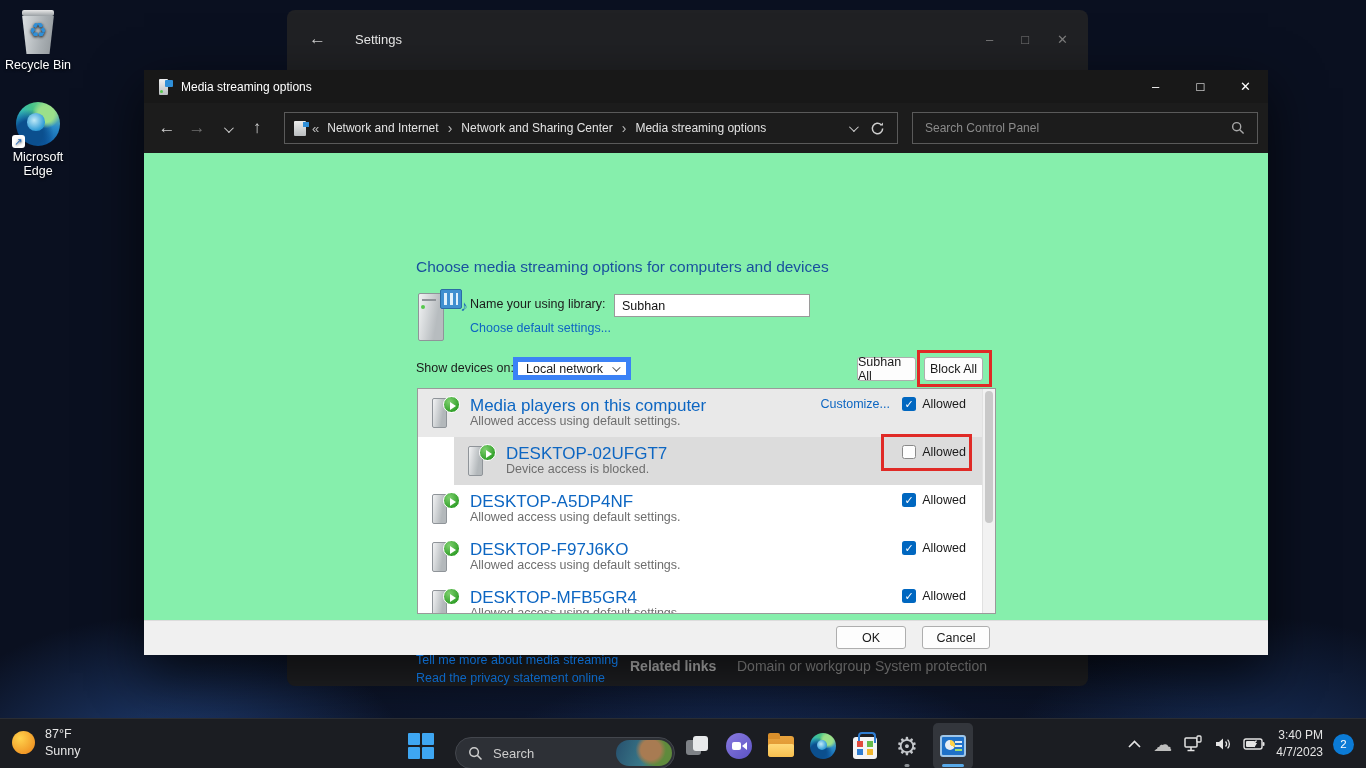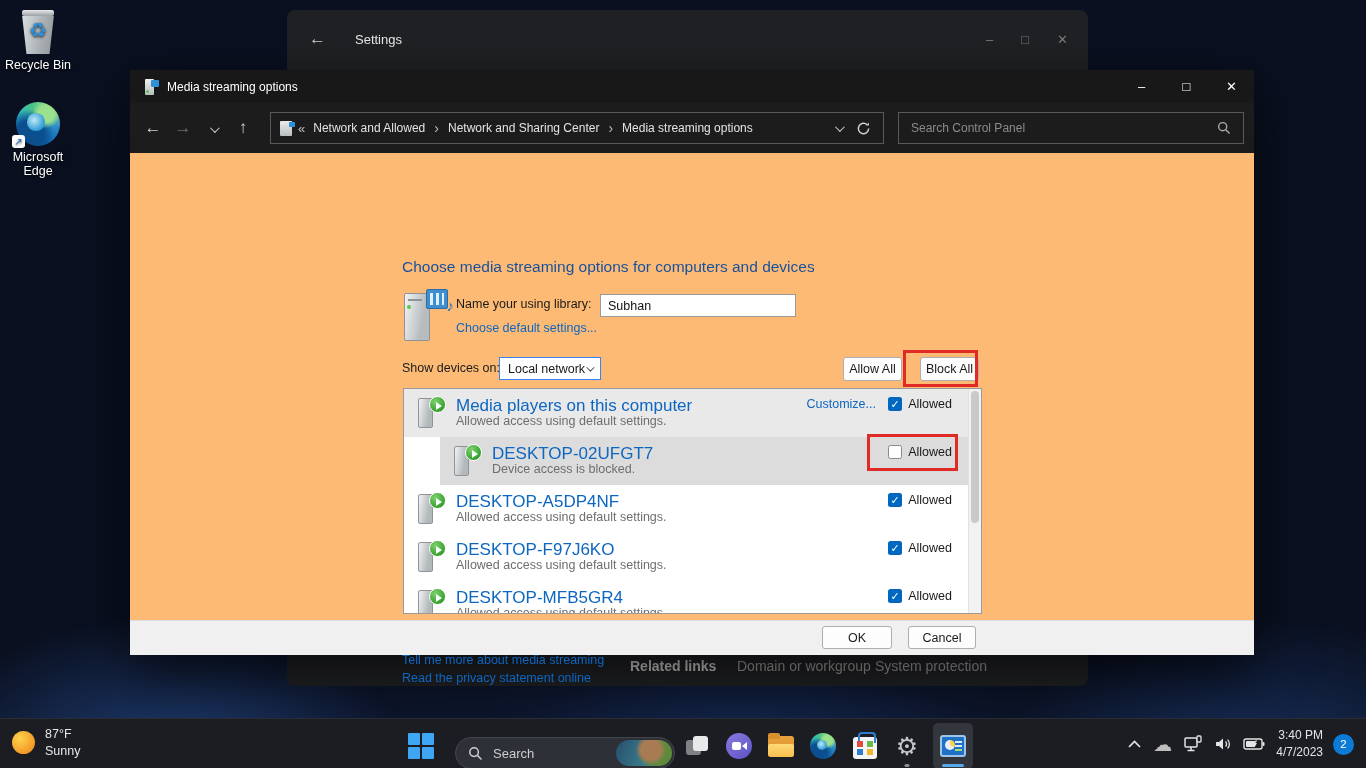--- a/index.html
+++ b/index.html
@@ -37,21 +37,21 @@
   .settings-win { position:absolute; left:287px; top:10px; width:801px; height:676px;
     background:#202124; border-radius:8px; }
   .sw-titlebar { height:58px; display:flex; align-items:center; color:#e8e8e8; }
   .sw-back { margin-left:22px; font-size:17px; color:#cfcfcf; width:30px; }
   .sw-title { font-size:13px; margin-left:16px; }
   .sw-controls { margin-left:auto; display:flex; gap:28px; margin-right:20px; color:#7d7d7d; font-size:13px; }
   .sw-footer { position:absolute; bottom:4px; left:0; right:0; height:26px; color:#9a9a9a; font-size:14px; }
   .sw-footer span { position:absolute; top:2px; }
 
   
-  .dialog { position:absolute; left:130px; top:70px; width:1124px; height:585px;
+  .dialog { position:absolute; left:144px; top:70px; width:1124px; height:585px;
     background:#fff; box-shadow:0 18px 50px rgba(0,0,0,.65); }
   .dlg-titlebar { height:33px; background:#181818; display:flex; align-items:center; color:#fff; }
   .dlg-appicon { width:16px; height:16px; margin-left:13px; position:relative; }
   .dlg-appicon .tower { position:absolute; left:2px; top:0; width:9px; height:16px; background:linear-gradient(#f0f0f0,#b9bdbf); border-radius:1px; }
   .dlg-appicon .chip { position:absolute; right:0; top:1px; width:8px; height:7px; background:#2f8fd8; border-radius:1px; }
   .dlg-appicon .dotg { position:absolute; left:3px; bottom:2px; width:3px; height:3px; background:#57c84d; border-radius:50%; }
   .dlg-title { font-size:12px; margin-left:8px; }
   .dlg-controls { margin-left:auto; display:flex; }
   .dlg-ctl { width:45px; height:33px; display:flex; align-items:center; justify-content:center; color:#fff; font-size:13px; }
   .dlg-navbar { height:50px; background:#1c1c1c; display:flex; align-items:center; }
@@ -64,43 +64,43 @@
   .crumb-ico::after { content:""; position:absolute; right:-3px; top:1px; width:6px; height:5px; background:#2f8fd8; }
   .laquo { color:#bdbdbd; margin-right:8px; font-size:13px; }
   .crumb-sep { color:#bdbdbd; margin:0 9px; font-size:14px; }
   .crumb-chev { margin-left:auto; margin-right:14px; }
   .refresh-ico { margin-right:12px; }
   .searchbox { margin-left:14px; width:346px; height:32px; border:1px solid #5a5a5a; background:#1c1c1c;
     display:flex; align-items:center; }
   .searchbox .ph { color:#8b8b8b; font-size:12px; margin-left:12px; }
   .searchbox .mag { margin-left:auto; margin-right:12px; }
 
-  .dlg-body { position:relative; height:467px; background:#fdba74; color:#1a1a1a;padding-left:8px; }
+  .dlg-body { position:relative; height:467px; background:#86efac; color:#1a1a1a;padding-left:8px; }
   .heading { position:absolute; left:272px; top:105px; font-size:15.5px; color:#19519e; }
   .media-ico { position:absolute; left:274px; top:136px; width:46px; height:55px; }
   .media-ico .tower { position:absolute; left:0; top:4px; width:26px; height:48px;
     background:linear-gradient(100deg,#f2f3f4,#b7bcbf 70%); border:1px solid #8f9499; border-radius:2px; }
   .media-ico .slot { position:absolute; left:4px; top:10px; width:14px; height:2px; background:#8f9499; }
   .media-ico .led { position:absolute; left:3px; top:16px; width:4px; height:4px; background:#57c84d; border-radius:50%; }
   .media-ico .film { position:absolute; right:2px; top:0; width:22px; height:20px; background:#3f8fd0;
     border:1px solid #2a6ca5; border-radius:2px; }
   .media-ico .film::before { content:""; position:absolute; inset:3px; background:repeating-linear-gradient(90deg,#dff0fb 0 3px,#3f8fd0 3px 6px); }
   .media-ico .note { position:absolute; right:-4px; top:8px; color:#1f6fb8; font-size:15px; }
   .fldlabel { position:absolute; left:326px; top:144px; font-size:12.5px; }
   .libinput { position:absolute; left:470px; top:141px; width:196px; height:23px; border:1px solid #9a9a9a;
     font-size:12.5px; padding:0 7px; font-family:inherit; color:#111; }
   .deflink { position:absolute; left:326px; top:168px; font-size:12.5px; color:#0d66c2; }
   .showlabel { position:absolute; left:272px; top:208px; font-size:12.5px; }
-  .netselect { position:absolute; left:369px; top:204px; width:102px; height:23px; border:1px solid #3b82f6;
+  .netselect { position:absolute; left:369px; top:204px; width:118px; height:23px; border:5px solid #3b82f6;
     background:#fff; font-size:12.5px; display:flex; align-items:center; padding-left:8px; }
   .netselect .chevd { margin-left:auto; margin-right:8px; width:6px; height:6px; border-right:1.4px solid #555; border-bottom:1.4px solid #555; transform:rotate(45deg) translateY(-2px); }
   .btn { position:absolute; height:24px; background:#fdfdfd; border:1px solid #aeaeae; border-radius:3px;
     font-size:12.5px; display:flex; align-items:center; justify-content:center; color:#1a1a1a; }
   .allowall { left:713px; top:204px; width:59px; }
-  .blockall { left:780px; top:204px; width:59px;margin-left:10px; }
+  .blockall { left:780px; top:204px; width:59px; }
   .annotate { position:absolute; border:3px solid #e02a26; }
   .ann1 { left:773px; top:197px; width:75px; height:37px; }
   .ann2 { left:737px; top:281px; width:91px; height:37px; }
 
   .devlist { position:absolute; left:273px; top:235px; width:579px; height:226px; border:1px solid #9a9a9a;
     background:#fff; overflow:hidden; }
   .scrollbar { position:absolute; right:0; top:0; bottom:0; width:13px; background:#f2f2f2; border-left:1px solid #e1e1e1; }
   .scrollbar .thumb { position:absolute; left:2px; right:2px; top:2px; height:132px; background:#c9c9c9; border-radius:4px; }
   .drow { position:absolute; left:0; right:13px; height:48px; }
   .drow.bg1 { background:#e9e9e9; }
@@ -234,21 +234,21 @@
   </div>
 
   <div class="dlg-navbar">
     <div class="nav-btn" style="margin-left:8px;">←</div>
     <div class="nav-btn fwd">→</div>
     <div class="nav-btn"><span class="chev"></span></div>
     <div class="nav-btn">↑</div>
     <div class="crumbbar">
       <div class="crumb-ico"></div>
       <span class="laquo">«</span>
-      <span>Network and Allowed</span>
+      <span>Network and Internet</span>
       <span class="crumb-sep">›</span>
       <span>Network and Sharing Center</span>
       <span class="crumb-sep">›</span>
       <span>Media streaming options</span>
       <span class="chev crumb-chev"></span>
       <svg class="refresh-ico" width="15" height="15" viewBox="0 0 16 16">
         <path d="M13.5 8a5.5 5.5 0 1 1-1.6-3.9" fill="none" stroke="#cfcfcf" stroke-width="1.6"></path>
         <path d="M13.8 1.5v3.2h-3.2z" fill="#cfcfcf"></path>
       </svg>
     </div>
@@ -273,21 +273,21 @@
     </div>
     <div class="fldlabel">Name your using library:</div>
     <input class="libinput" value="Subhan" style="">
     <div class="deflink">Choose default settings...</div>
 
     <div class="showlabel">Show devices on:</div>
     <div class="netselect">
       <span>Local network</span>
       <span class="chevd"></span>
     </div>
-    <div class="btn allowall">Allow All</div>
+    <div class="btn allowall">Subhan All</div>
     <div class="btn blockall">Block All</div>
     <div class="annotate ann1"></div>
 
     <div class="devlist">
 
       <div class="drow bg1" style="top:0;">
         <div class="dev-ico">
             <div class="tw"></div>
             <div class="play"></div>
           </div>

